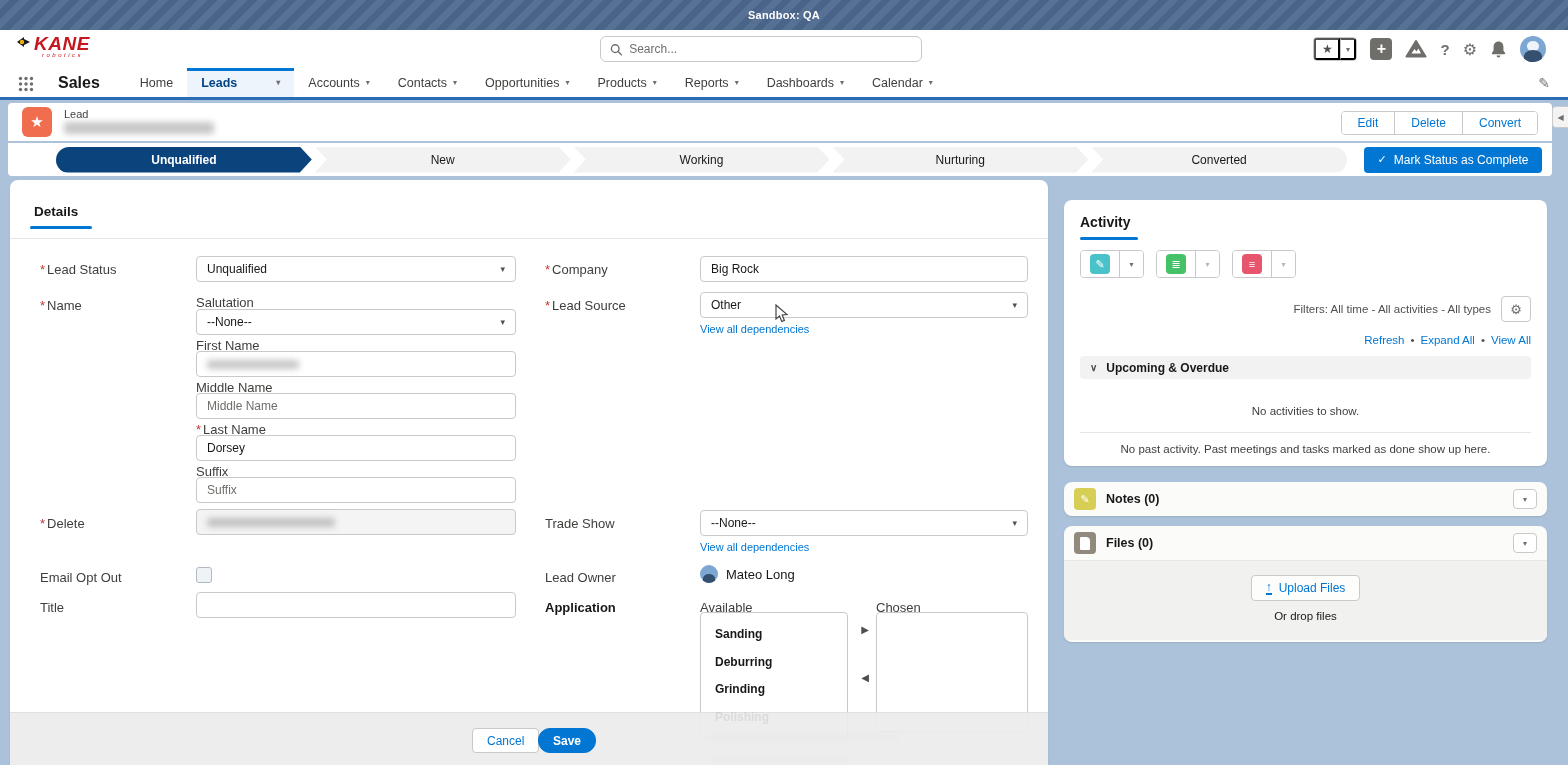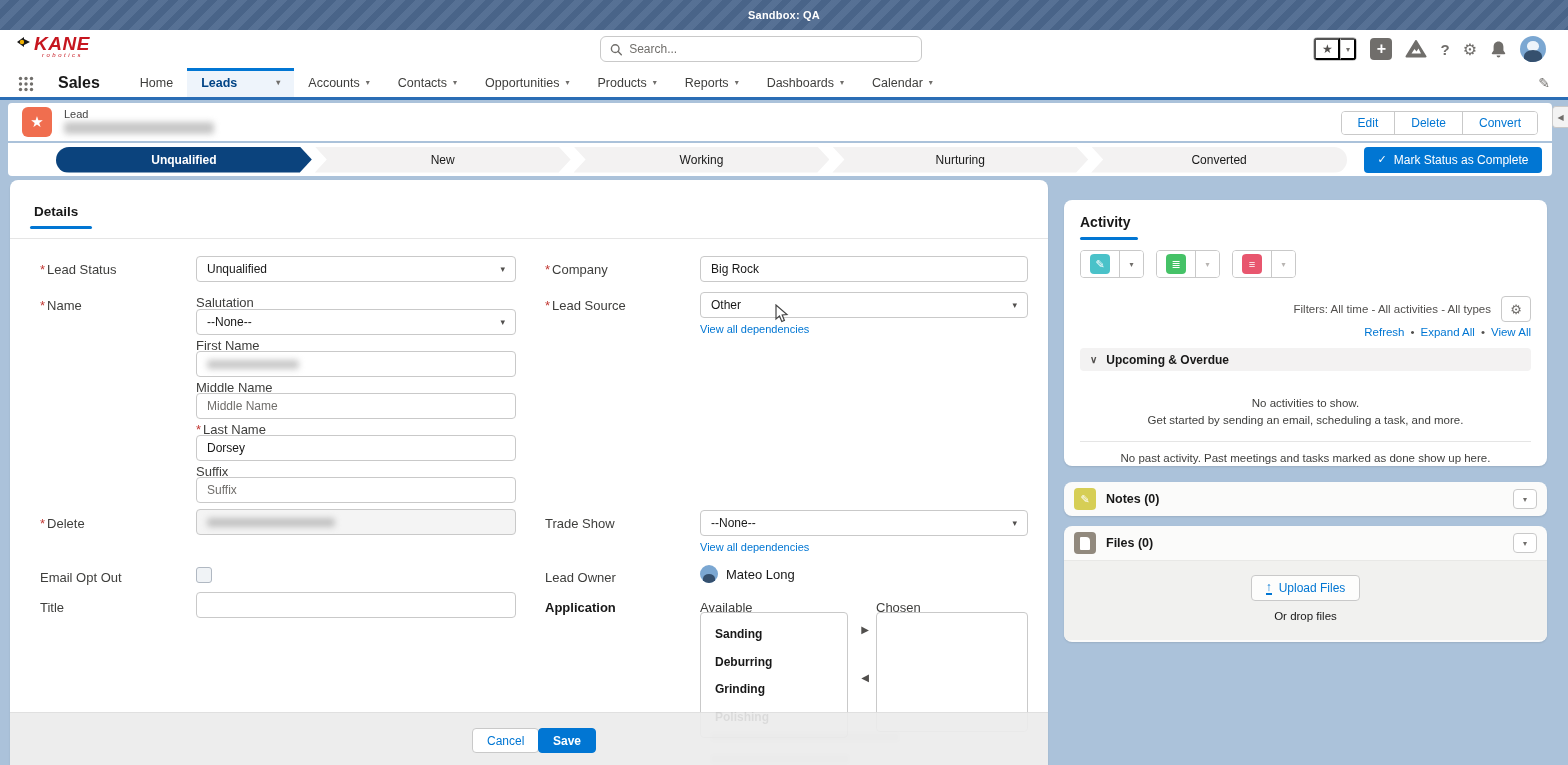--- a/index.html
+++ b/index.html
@@ -87,35 +87,35 @@
   .owner { position:absolute; display:flex; align-items:center; gap:8px; font-size:13px; color:#181818; }
   .owner-avatar { width:18px; height:18px; border-radius:50%; background:#7ba7d2; position:relative; overflow:hidden; }
   .owner-avatar::after { content:""; position:absolute; left:3px; top:9px; width:12px; height:9px; background:#35506e; border-radius:50% 50% 0 0; }
   .listbox { position:absolute; border:1px solid #c9c9c9; border-radius:4px; background:#fff; overflow:hidden;font-weight:bold; }
   .lb-item { height:27.5px; line-height:27.5px; padding-left:14px; font-size:12px; color:#181818; cursor:pointer; }
   .move-btn { position:absolute; width:18px; height:18px; border:none; background:transparent; color:#514f4d; font-size:10px; cursor:pointer; }
   .faint-bar { position:absolute; background:#9a9a9a; opacity:.3; filter:blur(2px); border-radius:2px; }
 
   .form-footer { position:absolute; left:0; bottom:0; width:100%; height:53px; background:rgba(236,236,235,.92); border-top:1px solid rgba(0,0,0,.05); z-index:5; }
   .btn-cancel { position:absolute; left:462px; top:15px; height:25px; padding:0 14px; background:#fff; border:1px solid #c9c9c9; border-radius:4px; color:#0176d3; font-size:12px; cursor:pointer; }
-  .btn-save { position:absolute; left:528px; top:15px; height:25px; padding:0 14px; background:#0176d3; border:1px solid #0176d3; border-radius:4px; color:#fff; font-size:12px; font-weight:bold; cursor:pointer; }
+  .btn-save { position:absolute; left:528px; top:15px; height:25px; padding:0 14px; background:#0176d3; border:1px solid #0176d3; border-radius:12px; color:#fff; font-size:12px; font-weight:bold; cursor:pointer; }
 
   
   .activity-card { position:absolute; left:1064px; top:200px; width:483px; height:266px; background:#fff; border-radius:8px; box-shadow:0 1px 2px rgba(0,0,0,.1); padding:14px 16px; }
   .act-title { font-size:14px; font-weight:bold; color:#181818; }
   .act-underline { width:58px; height:3px; background:#0176d3; border-radius:2px; margin-top:7px; }
   .composer-row { display:flex; gap:12px; margin:10px 0 8px 0; }
   .comp-group { display:flex; border:1px solid #c9c9c9; border-radius:4px; overflow:hidden; height:28px; background:#fff; }
   .comp-icon-btn { width:38px; display:flex; align-items:center; justify-content:center; cursor:pointer; background:#fff; border:none; }
   .comp-sq { width:20px; height:20px; border-radius:4px; color:#fff; font-size:11px; display:flex; align-items:center; justify-content:center; }
   .comp-caret { width:24px; border:none; border-left:1px solid #c9c9c9; background:#fff; font-size:8px; color:#706e6b; cursor:pointer; }
   .filters-row { display:flex; align-items:center; justify-content:flex-end; gap:10px; margin-top:18px; }
   .filters-text { font-size:11.5px; color:#514f4d; }
   .filter-gear { width:30px; height:26px; border:1px solid #c9c9c9; border-radius:4px; background:#fff; color:#706e6b; font-size:13px; cursor:pointer; }
-  .links-row { display:flex; justify-content:flex-end; gap:6px; margin-top:4px; font-size:11.5px; }
+  .links-row { display:flex; justify-content:flex-end; gap:6px; margin-top:12px; font-size:11.5px; }
   .links-row a { color:#0176d3; text-decoration:none; cursor:pointer; }
   .links-row .sep { color:#514f4d; }
   .section-bar { margin-top:10px; height:23px; background:#f3f2f2; border-radius:4px; display:flex; align-items:center; gap:9px; padding:0 10px; font-size:12px; font-weight:bold; color:#181818; cursor:pointer; }
   .section-bar .sec-chk { font-size:10px; color:#514f4d; }
   .empty-lines { text-align:center; font-size:11.5px; color:#3e3e3c; margin-top:24px; line-height:17px; }
   .past-text { text-align:center; font-size:11.5px; color:#3e3e3c; margin-top:10px; }
   .act-divider2 { width:451px; height:1px; background:#e5e5e5; margin-top:12px; }
 
   .side-card { position:absolute; left:1064px; width:483px; background:#fbfbfa; border-radius:8px; box-shadow:0 1px 2px rgba(0,0,0,.1); overflow:hidden; }
   .side-head { height:34px; display:flex; align-items:center; gap:10px; padding:0 10px; }
@@ -423,21 +423,20 @@
       <a>Expand All</a>
       <span class="sep">•</span>
       <a>View All</a>
     </div>
     <div class="section-bar">
       <span class="sec-chk">∨</span>
       <span>Upcoming &amp; Overdue</span>
     </div>
     <div class="empty-lines">
       <div>No activities to show.</div>
-      <div>Get started by sending an email, scheduling a task, and more.</div>
     </div>
     <div class="act-divider2"></div>
     <div class="past-text">No past activity. Past meetings and tasks marked as done show up here.</div>
   </div>
 
   <div class="side-card" style="top:482px; height:34px;">
     <div class="side-head">
       <span class="note-sq">✎</span>
       <span class="side-title">Notes (0)</span>
       <button class="side-caret-btn">▾</button>

